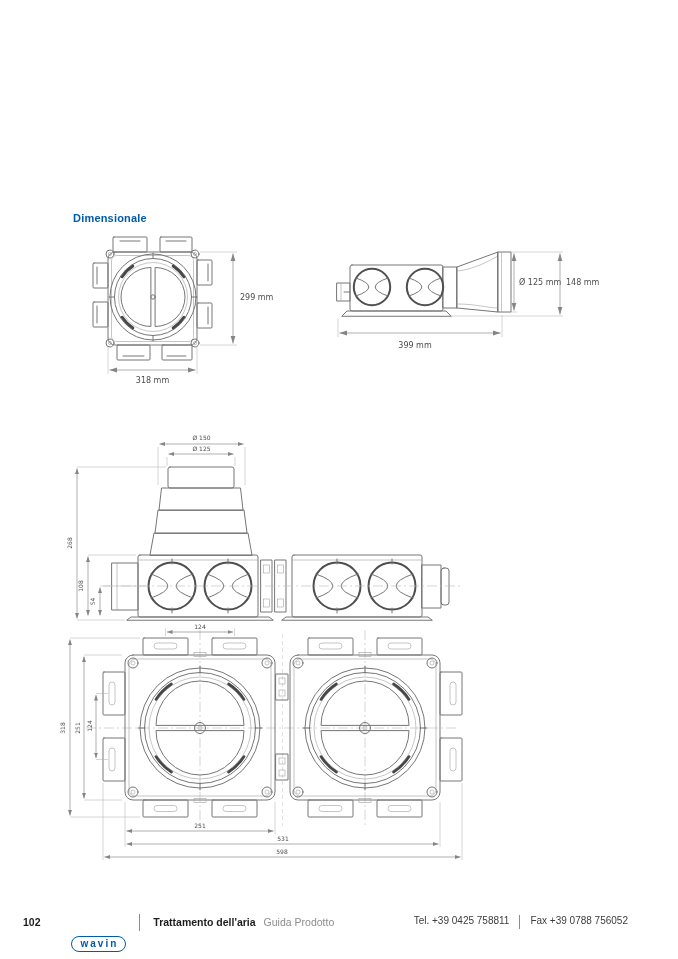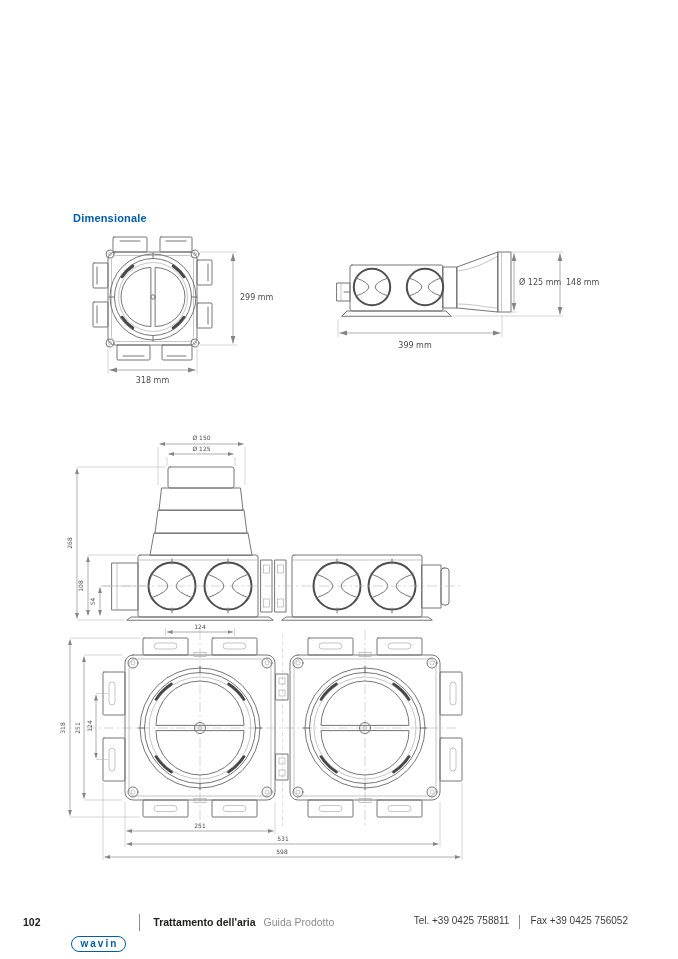--- a/index.html
+++ b/index.html
@@ -356,17 +356,17 @@
 
   <div class="footer">
     <span class="pnum">102</span>
     <span class="logo">wavin</span>
     <span class="fdiv"></span>
     <span class="ftitle">Trattamento dell'aria</span>
     <span class="fsub">Guida Prodotto</span>
     <span class="fright">
       <span>Tel.  +39 0425 758811</span>
       <span class="fdiv2"></span>
-      <span>Fax +39 0425 756052</span>
+      <span>Fax +39 0788 756052</span>
     </span>
   </div>
 
 </div>
 
 </body></html>

